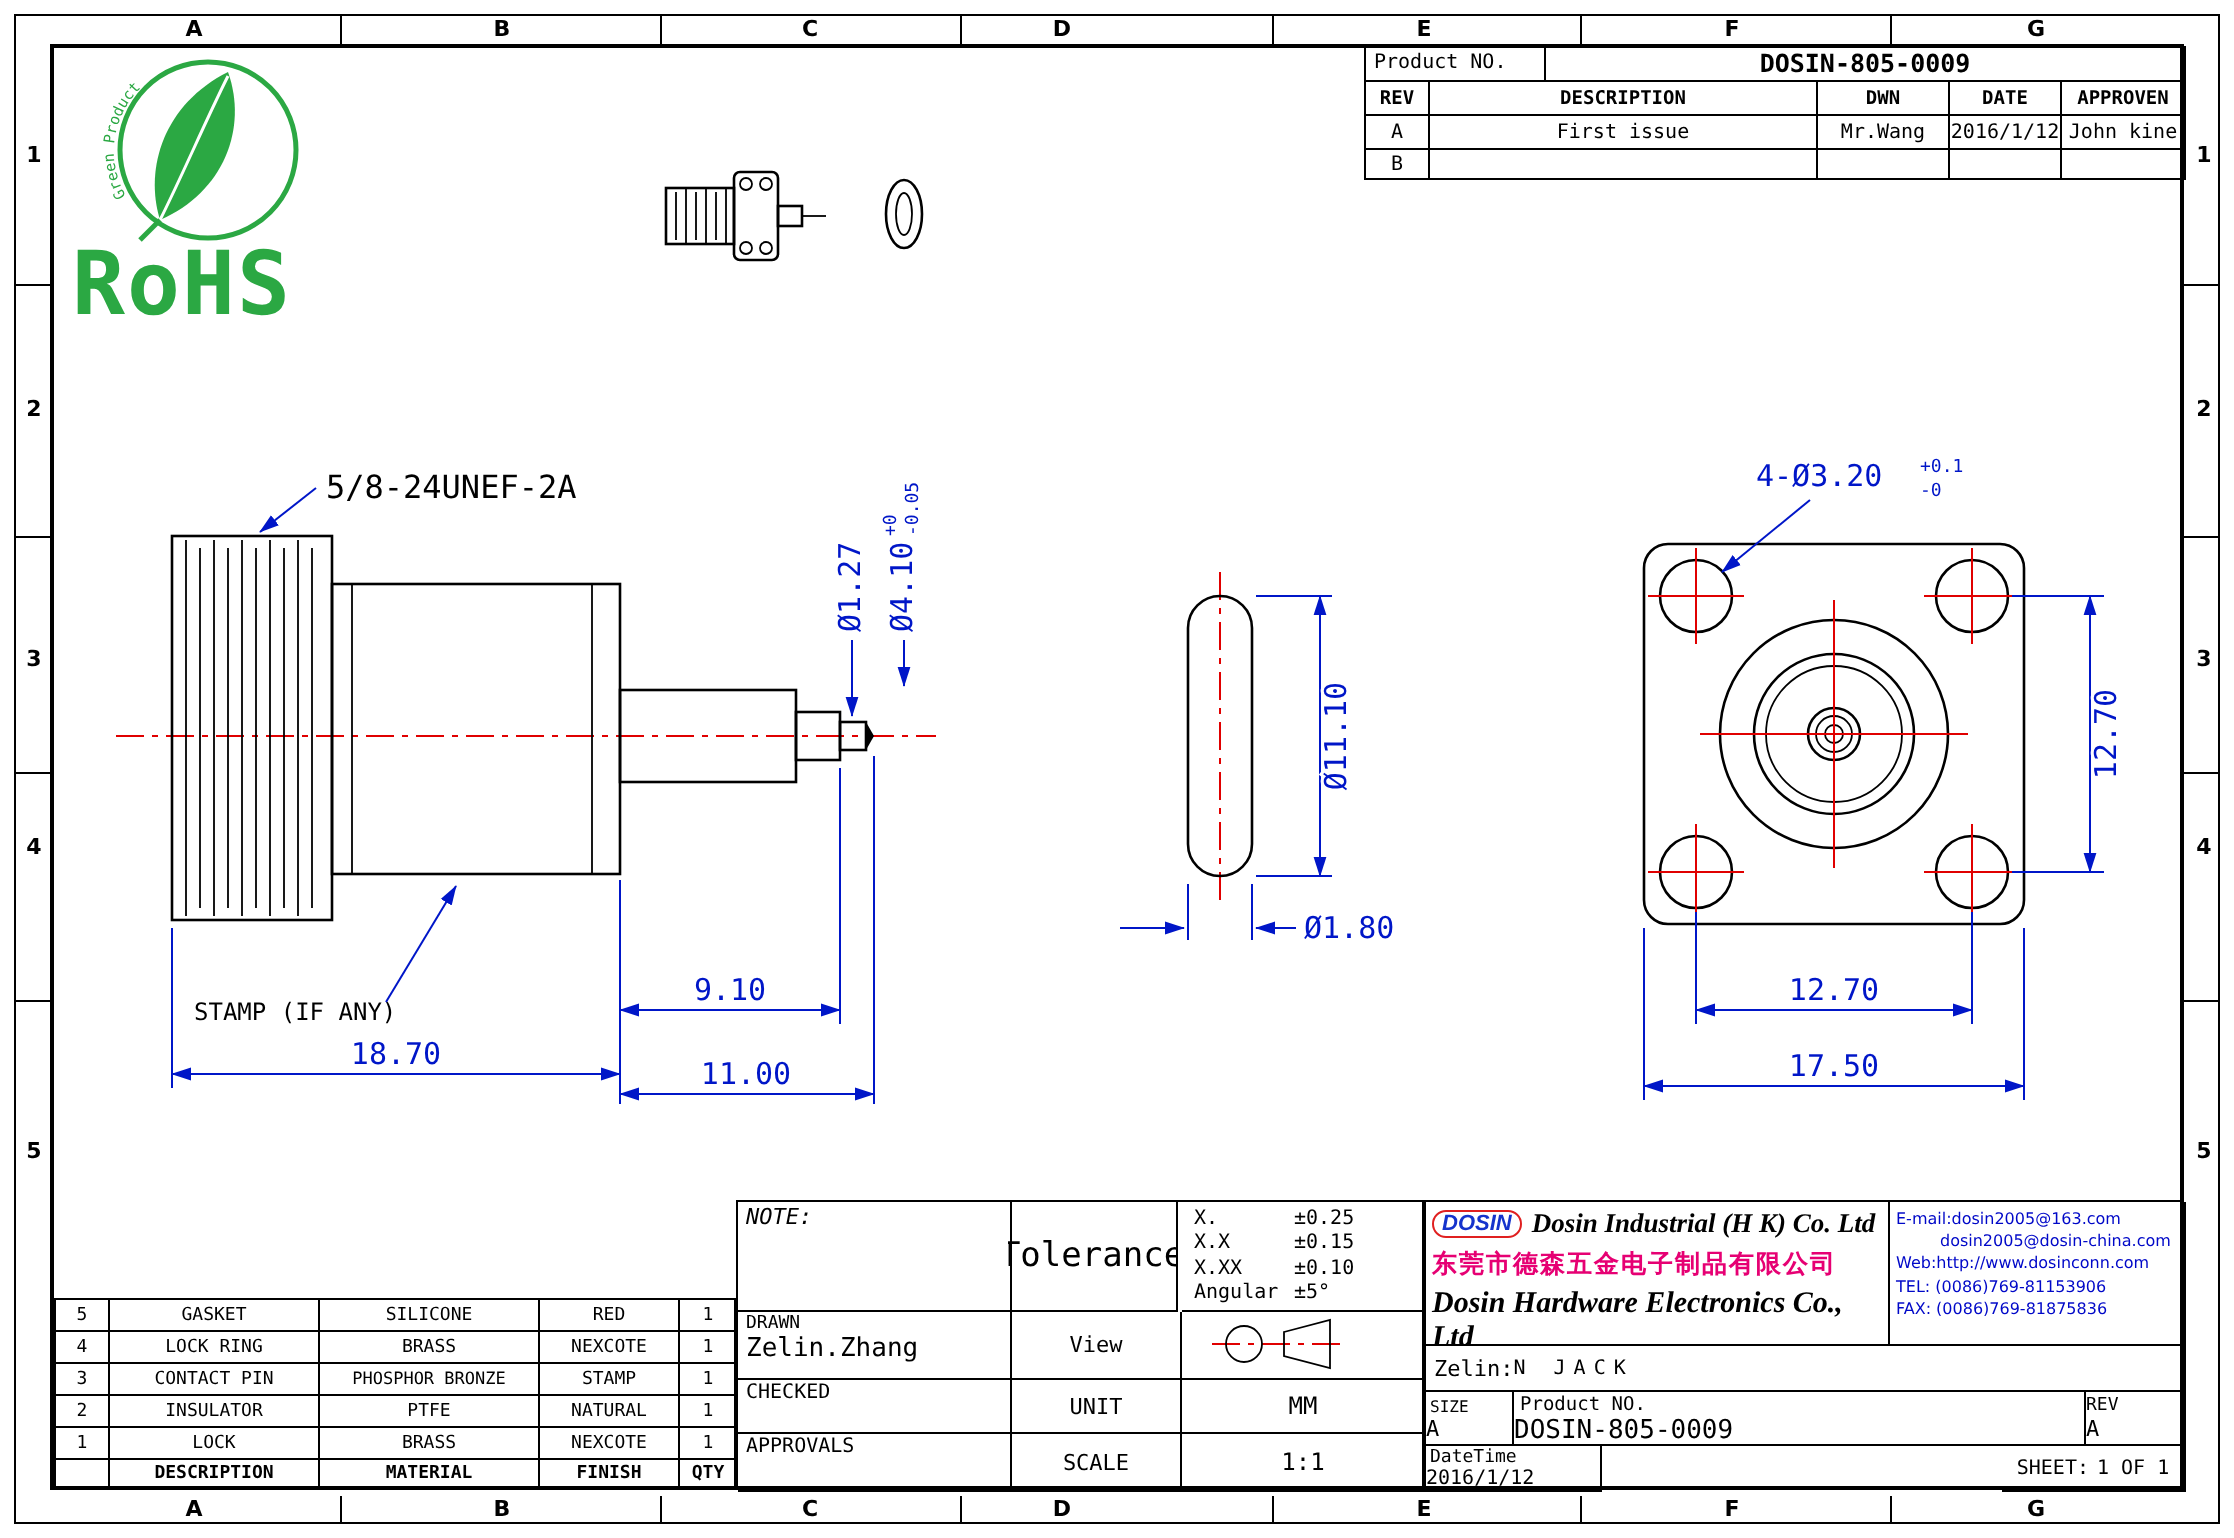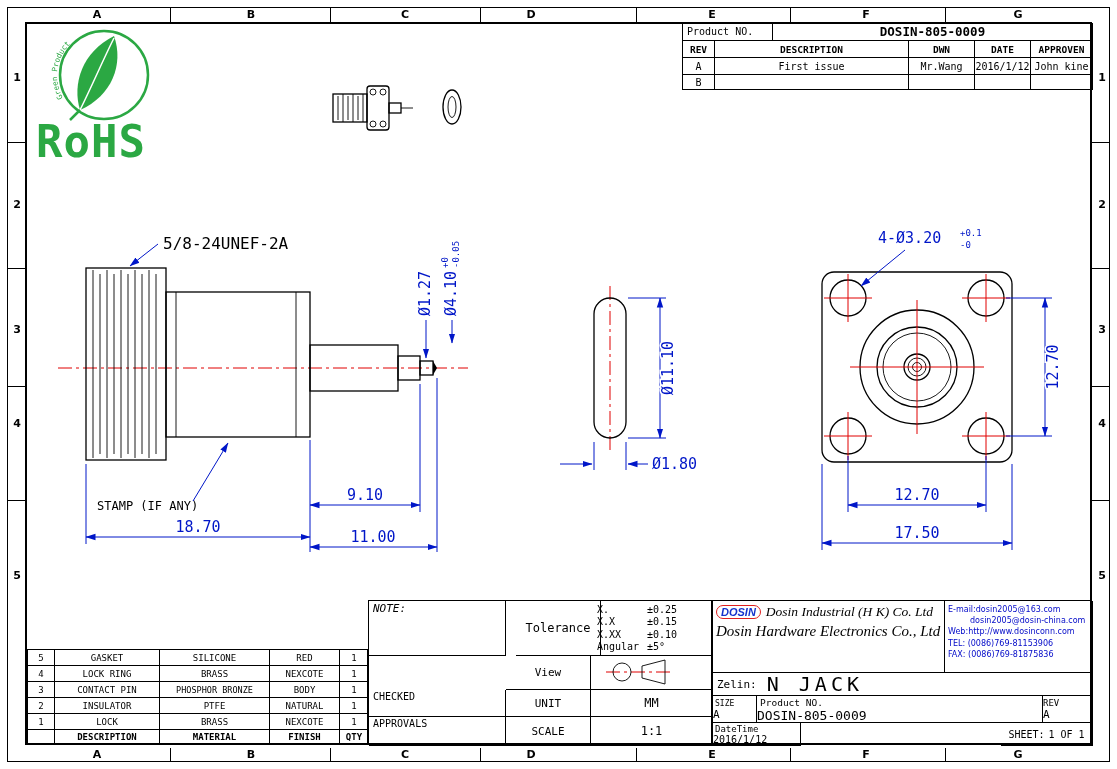--- a/index.html
+++ b/index.html
@@ -25,21 +25,21 @@
   .thin{ stroke:#000; stroke-width:0.9; fill:none; }
   .dl  { stroke:#0016c8; stroke-width:1; fill:none; }
   .cl  { stroke:#e00000; stroke-width:1; fill:none; }
   .cld { stroke:#e00000; stroke-width:1; fill:none; stroke-dasharray:14 4 3 4; }
   text.dim { font-size:15px; fill:#0016c8; paint-order:stroke; stroke:#fff; stroke-width:3px; }
   text.dimsm { font-size:9px; fill:#0016c8; paint-order:stroke; stroke:#fff; stroke-width:2px; }
   text.lbl { font-size:16px; fill:#000; }
   text.lblsm { font-size:12px; fill:#000; }
   .contact { font:8px "DejaVu Sans", sans-serif; color:#0008c8; line-height:1.4; }
   .cn { font:700 12.5px "DejaVu Sans", sans-serif; color:#e60073; letter-spacing:1px; }
-  .serifname { font-family:"Liberation Serif", serif; font-style:italic; font-weight:400; }
+  .serifname { font-family:"Liberation Serif", serif; font-style:italic; font-weight:700; }
   .dosinlogo { display:inline-block; font:italic 700 11px "Liberation Sans", sans-serif; color:#1533cc;
                border:1.5px solid #e02020; border-radius:8px; padding:0 4px; margin-right:5px; background:#fff; }
 </style>
 </head>
 <body>
 
 <div class="sheet">
 
   <div class="outer-border"></div>
   <div class="inner-frame"></div>
@@ -250,21 +250,21 @@
 
     <div class="c" style="left:0;top:16px;width:27px;height:16px;">4</div>
     <div class="c" style="left:27px;top:16px;width:105px;height:16px;">LOCK RING</div>
     <div class="c" style="left:132px;top:16px;width:110px;height:16px;">BRASS</div>
     <div class="c" style="left:242px;top:16px;width:70px;height:16px;">NEXCOTE</div>
     <div class="c" style="left:312px;top:16px;width:29px;height:16px;">1</div>
 
     <div class="c" style="left:0;top:32px;width:27px;height:16px;">3</div>
     <div class="c" style="left:27px;top:32px;width:105px;height:16px;">CONTACT PIN</div>
     <div class="c" style="left:132px;top:32px;width:110px;height:16px;font-size:8.5px;">PHOSPHOR BRONZE</div>
-    <div class="c" style="left:242px;top:32px;width:70px;height:16px;">BODY</div>
+    <div class="c" style="left:242px;top:32px;width:70px;height:16px;">STAMP</div>
     <div class="c" style="left:312px;top:32px;width:29px;height:16px;">1</div>
 
     <div class="c" style="left:0;top:48px;width:27px;height:16px;">2</div>
     <div class="c" style="left:27px;top:48px;width:105px;height:16px;">INSULATOR</div>
     <div class="c" style="left:132px;top:48px;width:110px;height:16px;">PTFE</div>
     <div class="c" style="left:242px;top:48px;width:70px;height:16px;">NATURAL</div>
     <div class="c" style="left:312px;top:48px;width:29px;height:16px;">1</div>
 
     <div class="c" style="left:0;top:64px;width:27px;height:16px;">1</div>
     <div class="c" style="left:27px;top:64px;width:105px;height:16px;">LOCK</div>
@@ -274,70 +274,75 @@
 
     <div class="c" style="left:0;top:80px;width:27px;height:15px;"></div>
     <div class="c hdr" style="left:27px;top:80px;width:105px;height:15px;">DESCRIPTION</div>
     <div class="c hdr" style="left:132px;top:80px;width:110px;height:15px;">MATERIAL</div>
     <div class="c hdr" style="left:242px;top:80px;width:70px;height:15px;">FINISH</div>
     <div class="c hdr" style="left:312px;top:80px;width:29px;height:15px;text-align:right;">QTY</div>
   </div>
 
   <div class="tbl" style="left:368px;top:600px;width:344px;height:145px;">
     <div class="c left top" style="left:0;top:0;width:137px;height:55px;font-size:11px;font-style:italic;">NOTE:</div>
-    <div class="c" style="left:147px;top:0;width:85px;height:55px;font-size:12px;">Tolerance</div>
+    <div class="c" style="left:135px;top:0;width:85px;height:55px;font-size:17px;">Tolerance</div>
     <div class="c" style="left:222px;top:0;width:122px;height:55px;padding:2px 0;flex-direction:column;align-items:stretch;justify-content:space-around;">
       <div style="display:flex;font-size:10px;">
           <span style="width:56px;padding-left:6px;">X.</span>
           <span>±0.25</span>
         </div>
       <div style="display:flex;font-size:10px;">
           <span style="width:56px;padding-left:6px;">X.X</span>
           <span>±0.15</span>
         </div>
       <div style="display:flex;font-size:10px;">
           <span style="width:56px;padding-left:6px;">X.XX</span>
           <span>±0.10</span>
         </div>
       <div style="display:flex;font-size:10px;">
           <span style="width:56px;padding-left:6px;">Angular</span>
           <span>±5°</span>
         </div>
     </div>
+    <div class="c left top" style="left:0;top:55px;width:137px;height:34px;flex-direction:column;align-items:flex-start;">
+      <span style="font-size:9px;">DRAWN</span>
+      <span style="font-size:13px;">Zelin.Zhang</span>
+    </div>
     <div class="c" style="left:137px;top:55px;width:85px;height:34px;font-size:11px;">View</div>
     <div class="c" style="left:222px;top:55px;width:122px;height:34px;"></div>
     <div class="c left top" style="left:0;top:89px;width:137px;height:27px;font-size:10px;">CHECKED</div>
     <div class="c" style="left:137px;top:89px;width:85px;height:27px;font-size:11px;">UNIT</div>
     <div class="c" style="left:222px;top:89px;width:122px;height:27px;font-size:12px;">MM</div>
     <div class="c left top" style="left:0;top:116px;width:137px;height:29px;font-size:10px;">APPROVALS</div>
     <div class="c" style="left:137px;top:116px;width:85px;height:29px;font-size:11px;">SCALE</div>
     <div class="c" style="left:222px;top:116px;width:122px;height:29px;font-size:12px;">1:1</div>
   </div>
 
   <div class="tbl" style="left:712px;top:600px;width:380px;height:145px;">
 
     <div class="c left top" style="left:0;top:0;width:232px;height:72px;flex-direction:column;align-items:flex-start;justify-content:flex-start;padding:3px 0 0 3px;">
       <div style="display:flex;align-items:center;">
         <span class="dosinlogo">DOSIN</span>
         <span class="serifname" style="font-size:13.5px;">Dosin Industrial (H K) Co. Ltd</span>
       </div>
+      <div class="cn" style="margin-top:4px;">东莞市德森五金电子制品有限公司</div>
       <div class="serifname" style="font-size:15px;margin-top:3px;">Dosin Hardware Electronics Co., Ltd</div>
     </div>
 
     <div class="c left top contact" style="left:232px;top:0;width:148px;height:72px;flex-direction:column;align-items:flex-start;padding:3px 0 0 3px;">
       <div>E-mail:dosin2005@163.com</div>
       <div style="padding-left:22px;">dosin2005@dosin-china.com</div>
       <div>Web:http://www.dosinconn.com</div>
       <div>TEL: (0086)769-81153906</div>
       <div>FAX: (0086)769-81875836</div>
     </div>
 
     <div class="c left" style="left:0;top:72px;width:380px;height:23px;">
       <span style="font-size:11px;">Zelin:</span>
-      <span style="font-size:20px;letter-spacing:4px;margin-left:10px;">N JACK</span>
+      <span style="font-size:10px;letter-spacing:4px;margin-left:0;">N JACK</span>
     </div>
 
     <div class="c top" style="left:0;top:95px;width:44px;height:27px;flex-direction:column;">
       <span style="font-size:8px;align-self:flex-start;padding-left:2px;">SIZE</span>
       <span style="font-size:11px;">A</span>
     </div>
     <div class="c top" style="left:44px;top:95px;width:286px;height:27px;flex-direction:column;">
       <span style="font-size:9.5px;align-self:flex-start;padding-left:3px;">Product NO.</span>
       <span style="font-size:13px;">DOSIN-805-0009</span>
     </div>

